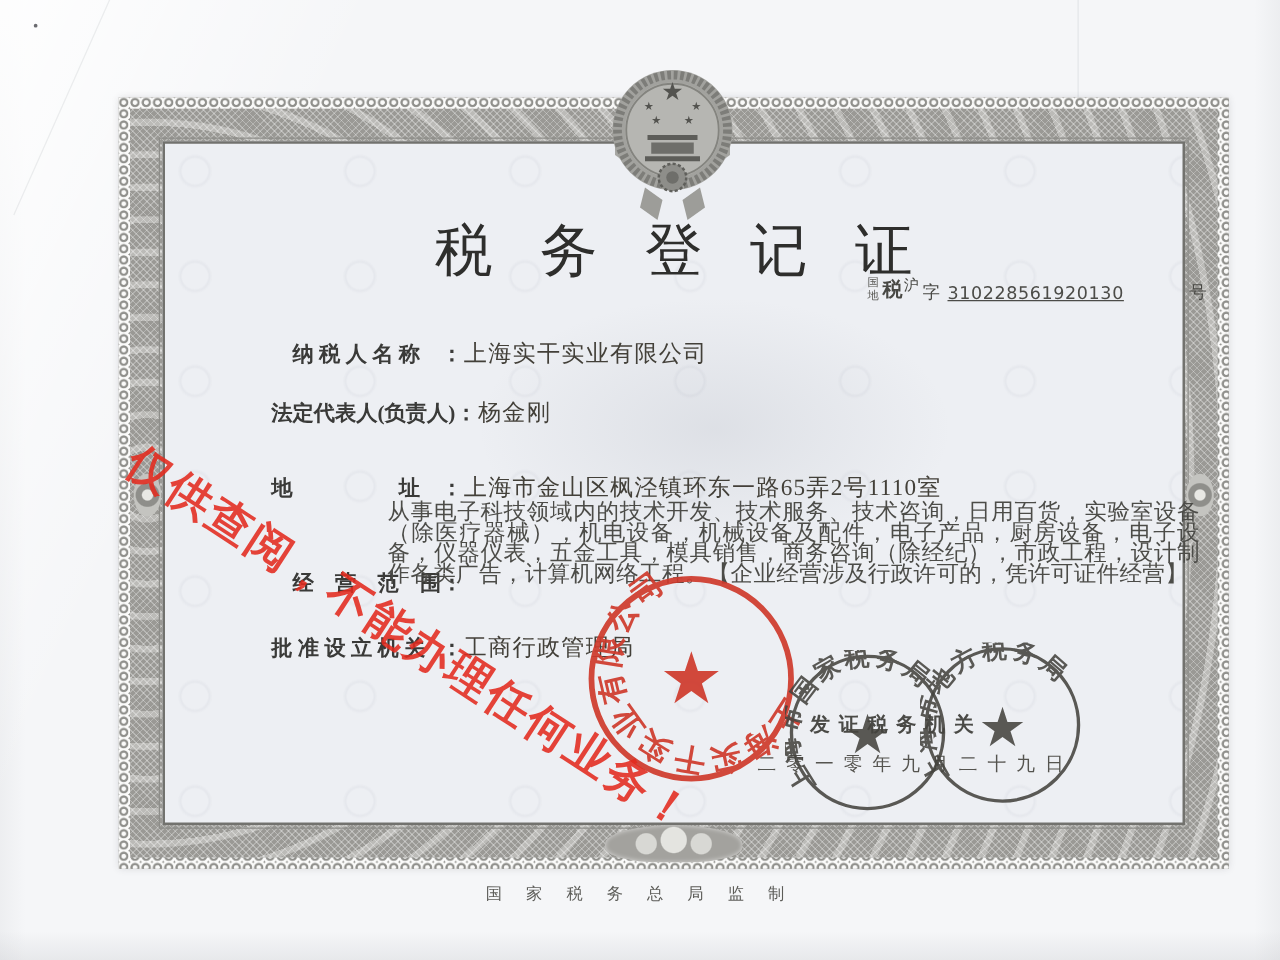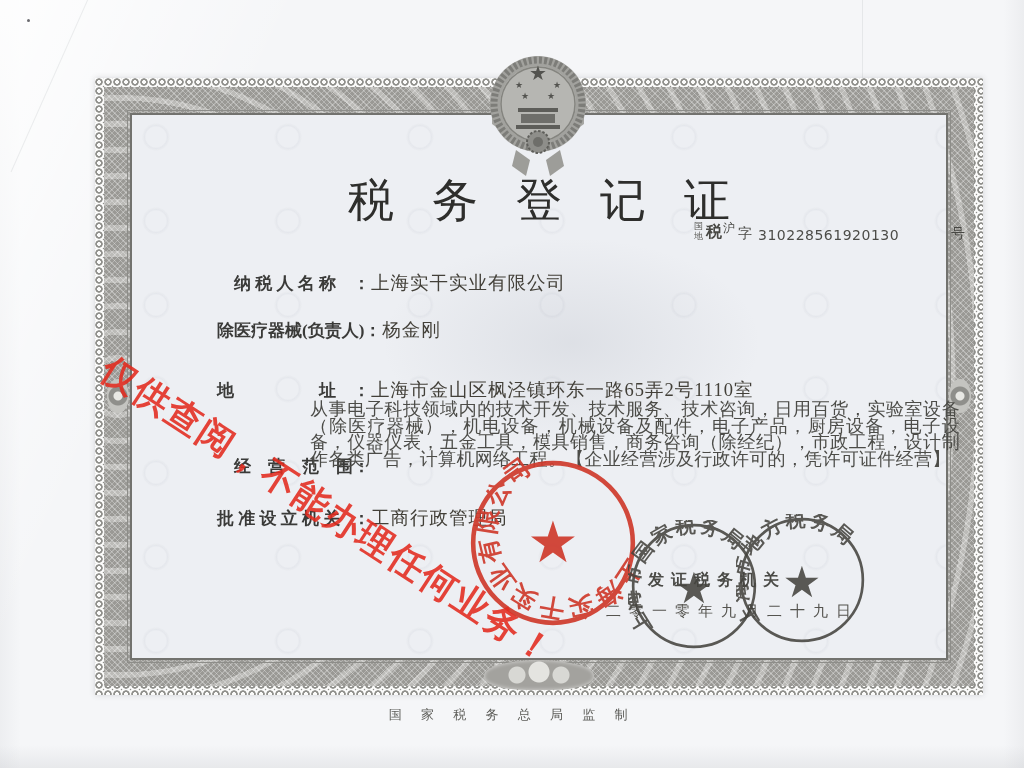--- a/index.html
+++ b/index.html
@@ -51,21 +51,21 @@
   .emblem{position:absolute;left:486px;top:42px;width:104px;height:138px;z-index:6;}
 
   
   .title{position:absolute;left:133px;top:170px;width:812px;text-align:center;
          font-size:46px;font-weight:normal;color:#2e2e2c;letter-spacing:38px;text-indent:38px;z-index:10;}
   .serial{position:absolute;left:694px;top:220px;z-index:10;color:#484844;display:flex;align-items:flex-end;}
   .serial .stack{display:flex;flex-direction:column;font-size:9px;line-height:10px;color:#5a5a56;margin-right:3px;margin-bottom:2px;}
   .serial .tax{font-size:16px;font-weight:bold;}
   .serial .region{font-size:12px;margin:0 3px 6px 1px;}
   .serial .zi{font-size:14px;margin-right:6px;}
-  .serial .num{font-family:"DejaVu Sans","Liberation Sans",sans-serif;font-size:14px;letter-spacing:.5px;color:#4c4c48;}
+  .serial .num{font-family:"DejaVu Sans","Liberation Sans",sans-serif;font-size:14px;letter-spacing:.5px;color:#4c4c48;text-decoration:underline;}
   .serial .hao{font-size:14px;margin-left:52px;}
 
   .row{position:absolute;left:200px;z-index:10;color:#3a3a38;font-size:17px;font-weight:bold;white-space:pre;}
   .row .val{font-weight:normal;color:#434039;font-size:18.5px;margin-left:4px;letter-spacing:1px;}
   .row .lbl{display:inline-block;min-width:136px;}
   .row .colon{display:inline-block;width:14px;font-weight:bold;}
   .r1{top:250px;text-align:center;} .r2{top:297px;} .r3{top:357px;} .r4{top:381px;}
   .r5lbl{top:435px;text-align:right;} .r6{top:485px;} .r7{top:530px;}
   .scope{position:absolute;left:310px;top:401px;width:650px;z-index:10;
          font-size:18px;line-height:16.5px;color:#4c4c48;text-align:justify;letter-spacing:.3px;}
@@ -138,21 +138,21 @@
     <span class="region">沪</span>
     <span class="zi">字</span>
     <span class="num">310228561920130</span>
     <span class="hao">号</span>
   </div>
 
   <div class="row r1">
     <span class="lbl">纳 税 人 名 称</span><span class="colon">：</span><span class="val">上海实干实业有限公司</span>
   </div>
   <div class="row r2">
-    <span class="lbl">除医疗器械(负责人)</span><span class="colon">：</span><span class="val">杨金刚</span>
+    <span class="lbl">法定代表人(负责人)</span><span class="colon">：</span><span class="val">杨金刚</span>
   </div>
   <div class="row r3">
     <span class="lbl">地　　　　　址</span><span class="colon">：</span><span class="val">上海市金山区枫泾镇环东一路65弄2号1110室</span>
   </div>
   <div class="row r5lbl">
     <span class="lbl">经　营　范　围</span><span class="colon">：</span>
   </div>
   <div class="scope">从事电子科技领域内的技术开发、技术服务、技术咨询，日用百货，实验室设备（除医疗器械），机电设备，机械设备及配件，电子产品，厨房设备，电子设备，仪器仪表，五金工具，模具销售，商务咨询（除经纪），市政工程，设计制作各类广告，计算机网络工程。【企业经营涉及行政许可的，凭许可证件经营】</div>
   <div class="row r6">
     <span class="lbl">批 准 设 立 机 关</span><span class="colon">：</span><span class="val">工商行政管理局</span>

